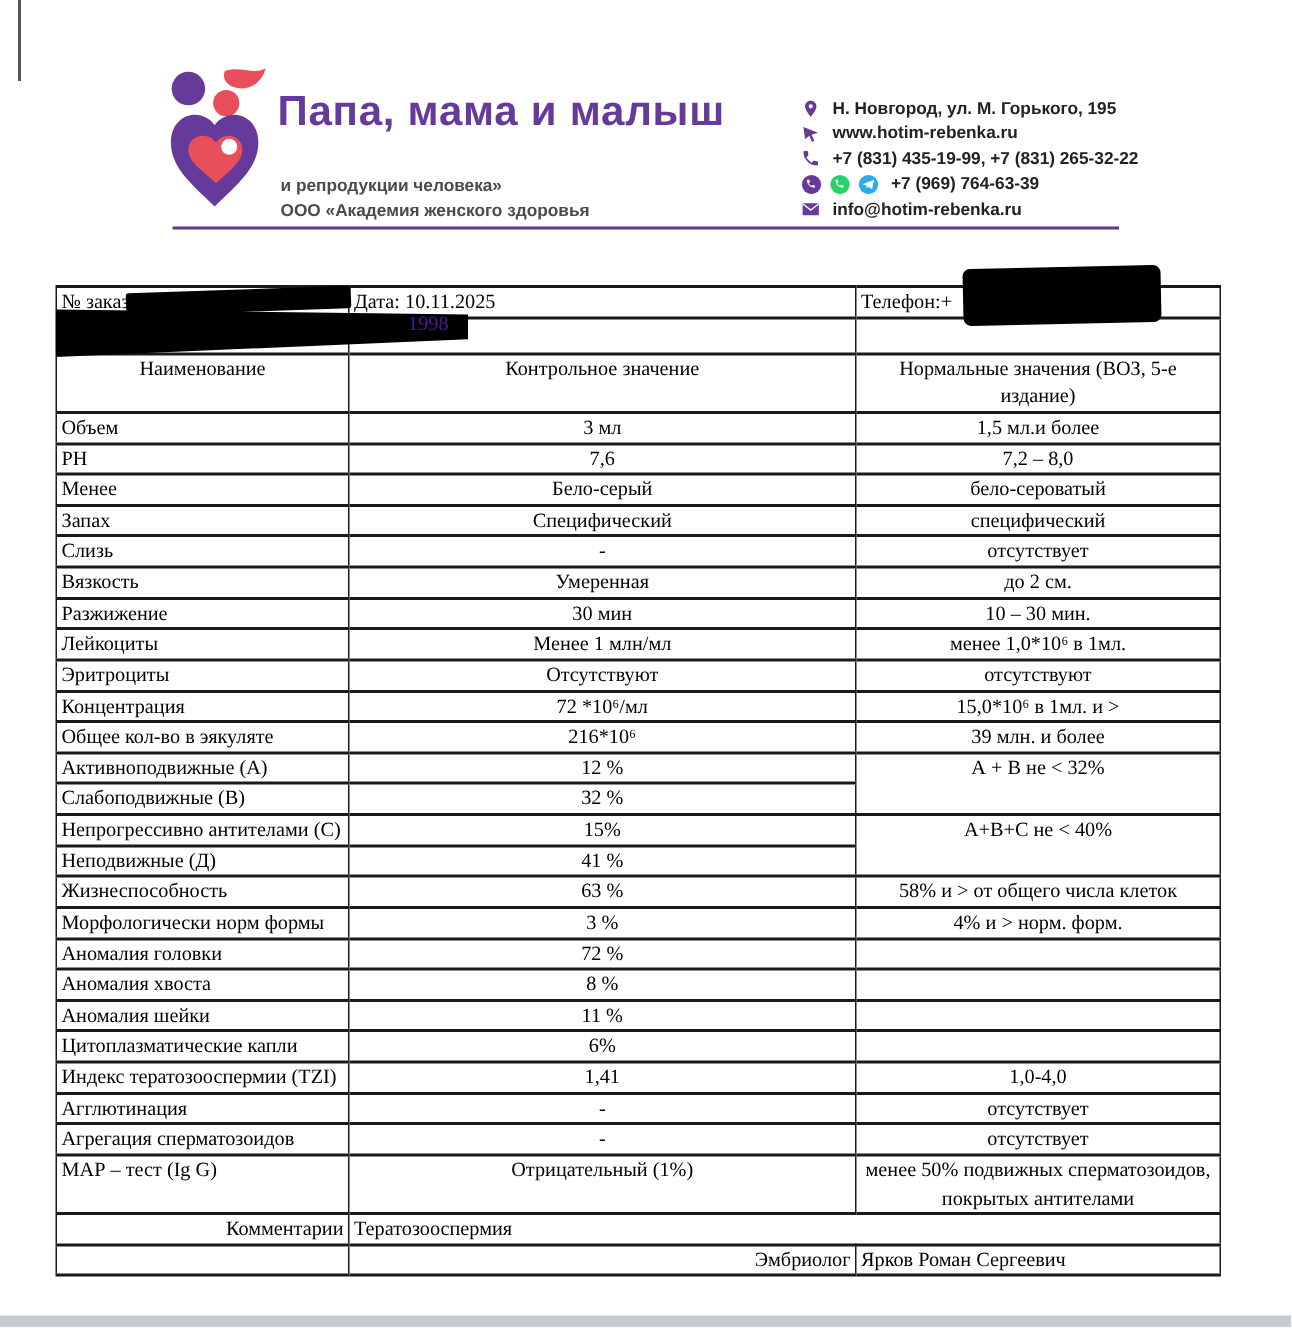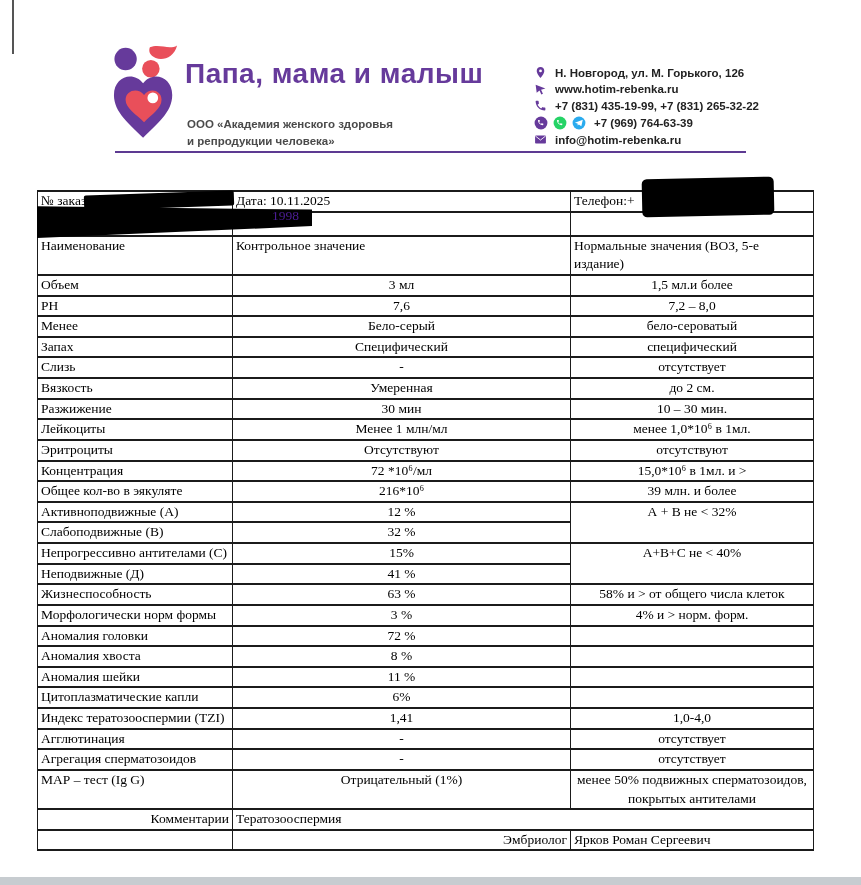--- a/index.html
+++ b/index.html
@@ -26,21 +26,21 @@
   table{border-collapse:collapse;width:776px;table-layout:fixed;
         font-family:"Liberation Serif","DejaVu Serif",serif;font-size:13.5px;color:#000;}
   td{border:1px solid #1b1b1b;border-top-width:2px;border-bottom-width:2px;
      padding:0 3px;line-height:1.38;vertical-align:top;overflow:hidden;}
   col.w1{width:195px;} col.w2{width:338px;} col.w3{width:243px;}
   td.name{text-align:left;}
   td.ctr{text-align:center;margin-left:48px;}
   td.right{text-align:right;}
   tr.meta td{height:17px;}
   tr.redrow td{height:22px;}
-  tr.hdr td{height:36px;}
+  tr.hdr td{text-align:center;height:36px;}
 
   
   .redact{position:absolute;background:#000;z-index:5;}
   #redact-order{left:84px;top:193px;width:150px;height:15px;transform:rotate(-2deg);border-radius:2px;}
   #redact-name{left:37px;top:205px;width:275px;height:33px;
                clip-path:polygon(0 4%,100% 14%,100% 64%,0 100%);}
   #redact-phone{left:642px;top:178px;width:132px;height:38px;transform:rotate(-1.2deg);border-radius:5px;}
   #redact-fragment{position:absolute;left:272px;top:208px;z-index:6;color:#4c1d95;
                    font-family:"Liberation Serif","DejaVu Serif",serif;font-size:13.5px;}
 
@@ -58,30 +58,30 @@
     <path d="M39,3 C49,-1 59,6 67,1 C64,13 53,17 45,14 C40,12 37,8 39,3 Z" fill="#E94F5A"></path>
     <circle cx="14" cy="15" r="11.5" fill="#663A9B"></circle>
     <circle cx="40" cy="25" r="9" fill="#E94F5A"></circle>
     <path d="M32,40 C22,27 2,33 2,52 C2,70 18,82 32,96 C46,82 62,70 62,52 C62,33 42,27 32,40 Z" fill="#663A9B"></path>
     <path d="M33,52 C27,44 14,47 14,57 C14,66 25,72 33,80 C41,72 51,66 51,57 C51,47 39,44 33,52 Z" fill="#E94F5A"></path>
     <circle cx="42" cy="55" r="5.5" fill="#ffffff"></circle>
   </svg>
 
   <div id="brand-title">Папа, мама и малыш</div>
   <div id="brand-sub">
+    <div>и репродукции человека»</div>
     <div>ООО «Академия женского здоровья</div>
-    <div>и репродукции человека»</div>
   </div>
 
   <div id="contacts">
     <div class="c-row">
       <svg width="13" height="13" viewBox="0 0 24 24">
         <path d="M12 2C7.9 2 5 5 5 9c0 5.2 7 13 7 13s7-7.8 7-13c0-4-2.9-7-7-7zm0 9.6A2.6 2.6 0 1 1 12 6.4a2.6 2.6 0 0 1 0 5.2z" fill="#663A9B"></path>
       </svg>
-      <span>Н. Новгород, ул. М. Горького, 126</span>
+      <span>Н. Новгород, ул. М. Горького, 195</span>
     </div>
     <div class="c-row">
       <svg width="13" height="13" viewBox="0 0 24 24">
         <path d="M3 3 L21 10 L13 12.5 L16.5 20 L13.5 21.3 L10.2 13.8 L5 18 Z" fill="#663A9B"></path>
       </svg>
       <span>www.hotim-rebenka.ru</span>
     </div>
     <div class="c-row">
       <svg width="13" height="13" viewBox="0 0 24 24">
         <path d="M6.6 10.8c1.4 2.8 3.8 5.2 6.6 6.6l2.2-2.2c.3-.3.7-.4 1-.2 1.1.4 2.3.6 3.6.6.6 0 1 .4 1 1V20c0 .6-.4 1-1 1C10.6 21 3 13.4 3 4c0-.6.4-1 1-1h3.5c.6 0 1 .4 1 1 0 1.2.2 2.4.6 3.6.1.3 0 .7-.2 1L6.6 10.8z" fill="#663A9B"></path>

